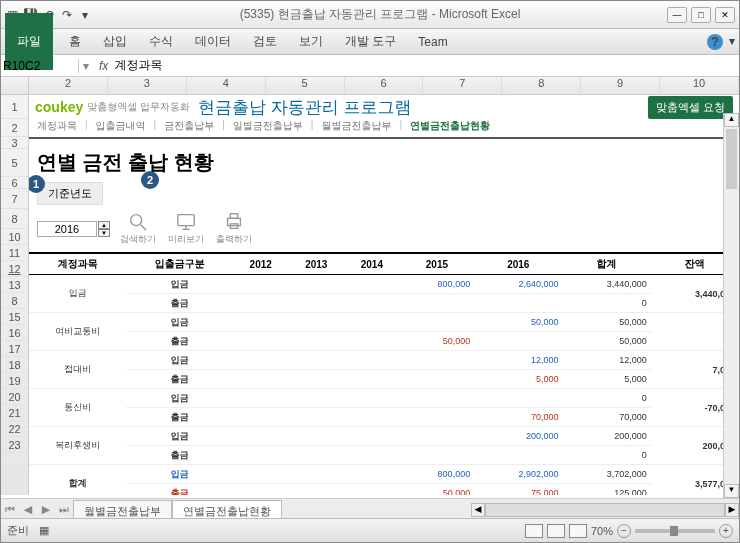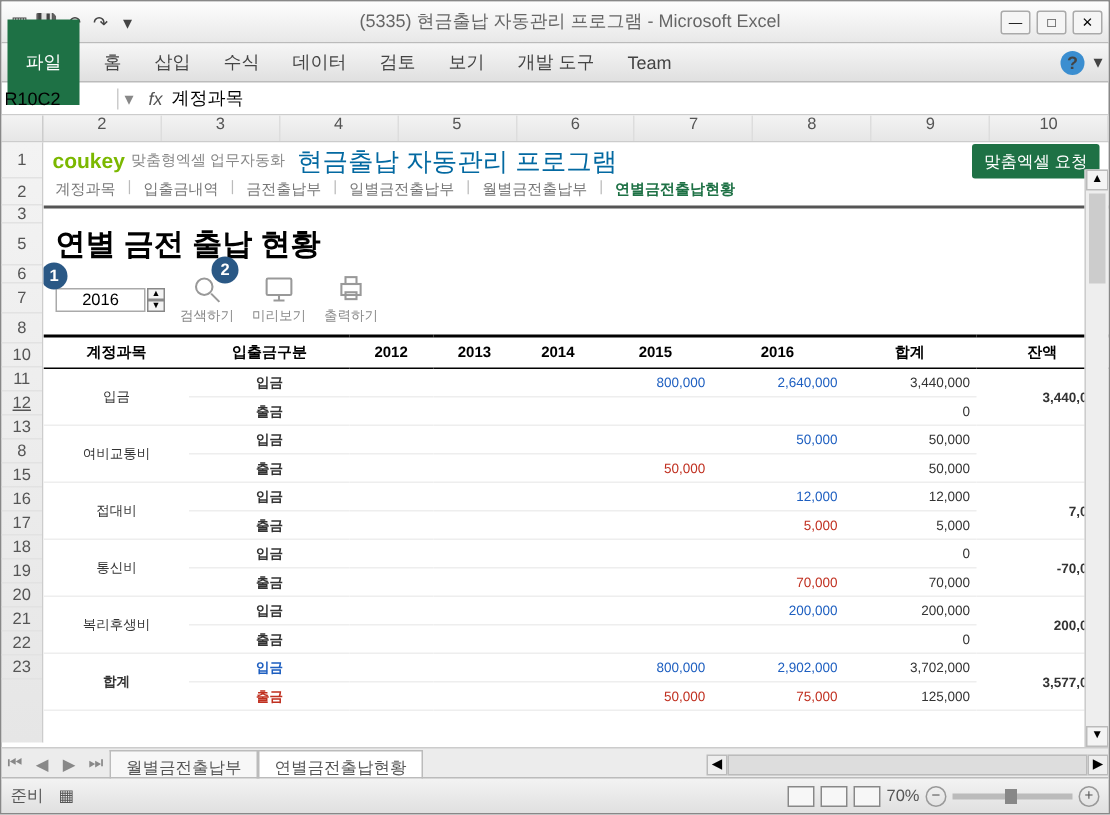--- a/index.html
+++ b/index.html
@@ -194,20 +194,23 @@
         <span class="sep">|</span>
         <span>월별금전출납부</span>
         <span class="sep">|</span>
         <span class="active">연별금전출납현황</span>
       </div>
 
     <div style="position:relative">
       <div class="badge" style="left:-2px;top:36px">1</div>
       <div class="badge" style="left:112px;top:32px">2</div>
       <div class="pagetitle">연별 금전 출납 현황</div>
+      <div class="controls">
+        <span class="lbl-yr">기준년도</span>
+      </div>
       <div class="controls" style="padding-top:0">
         <span class="yr-input">
           <input value="2016" style="">
           <span class="spin">
             <span>▲</span>
             <span>▼</span>
           </span>
         </span>
         <div class="iconbtn">
           <svg viewBox="0 0 24 24">

